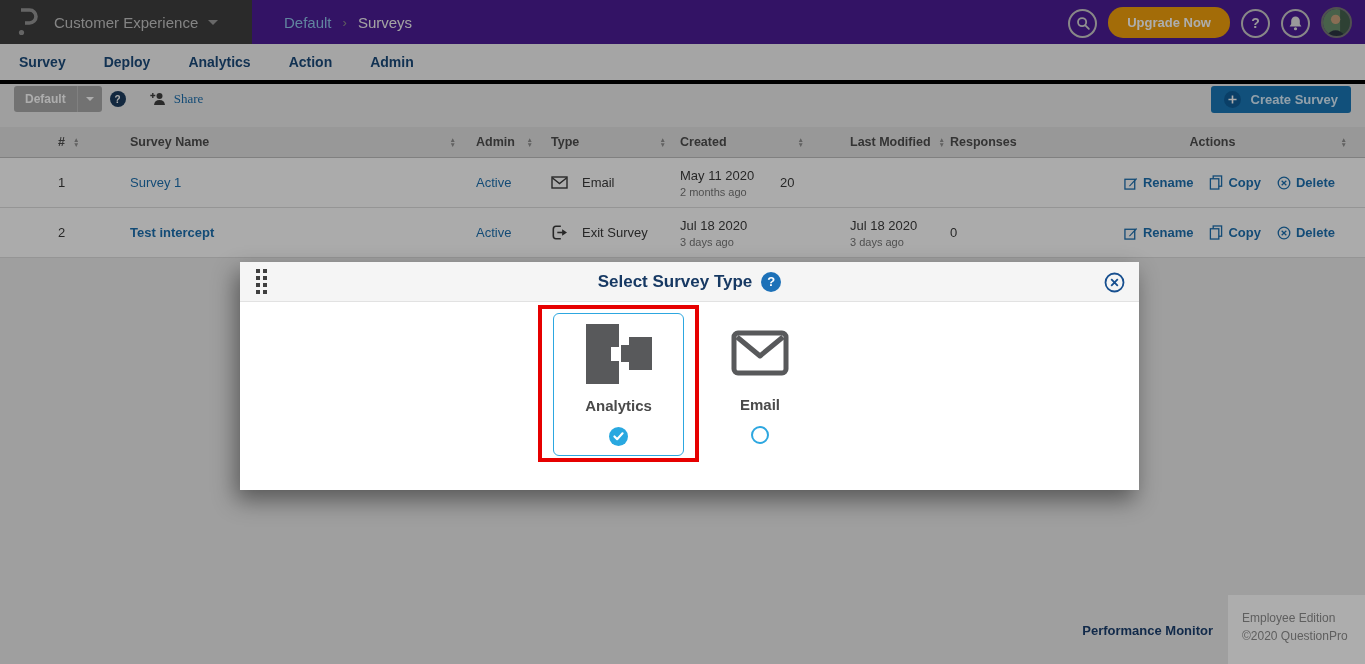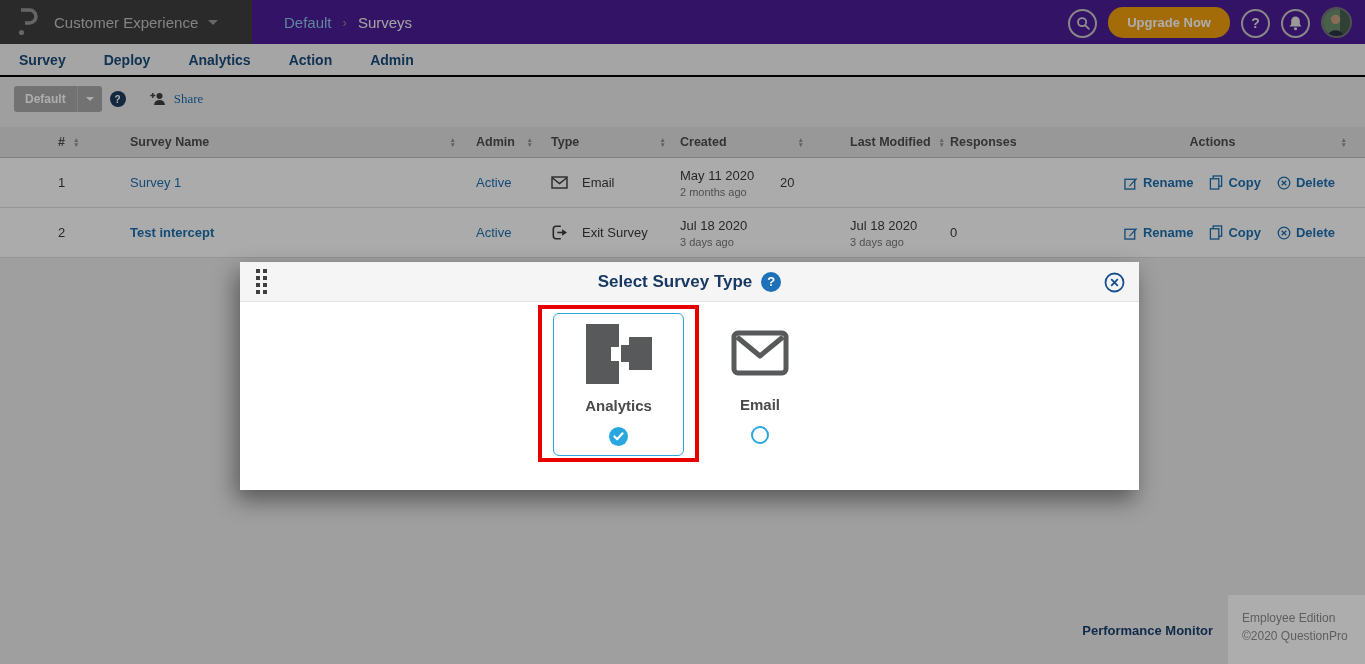--- a/index.html
+++ b/index.html
@@ -16,21 +16,21 @@
   .crumb-folder { color:#8fc3ea; }
   .crumb-sep { color:#8a8a8a; font-size:13px; }
   .crumb-page { color:#f0f0f0; }
   .topbar-right { margin-left:auto; display:flex; align-items:flex-end; gap:11px; padding-right:13px; }
   .icon-circle { width:29px; height:29px; border-radius:50%; border:2px solid #c9c9c9; display:flex; align-items:center; justify-content:center; color:#e2e2e2; font-weight:bold; font-size:14px; }
   .qmark::before { content:"?"; }
   .upgrade-btn { background:#f0a00c; color:#fff; font-weight:bold; font-size:13px; border:none; border-radius:15px; padding:8px 19px; }
   .avatar { width:31px; height:31px; border-radius:50%; overflow:hidden; border:2px solid #777; }
 
   
-  .mainnav { position:absolute; top:44px; left:0; right:0; height:33px; background:#f4f4f4; border-bottom:2px solid #000000; display:flex; align-items:center; gap:38px; padding-left:19px; }
+  .mainnav { position:absolute; top:44px; left:0; right:0; height:40px; background:#f4f4f4; border-bottom:4px solid #000000; display:flex; align-items:center; gap:38px; padding-left:19px; }
   .nav-item { color:#1b4a7a; font-weight:bold; font-size:14px; cursor:pointer; }
 
   
   .toolbar { position:absolute; top:84px; left:14px; right:14px; height:30px; display:flex; align-items:center; }
   .default-btn { display:flex; background:#a9a9a9; border-radius:3px; color:#fff; font-weight:bold; font-size:12px; overflow:hidden; cursor:pointer; }
   .default-main { padding:6px 11px; }
   .default-caret { padding:0 8px; border-left:1px solid #bdbdbd; display:flex; align-items:center; }
   .default-caret b { width:0; height:0; border:4px solid transparent; border-top-color:#fff; margin-top:4px; }
   .help-dot { width:16px; height:16px; border-radius:50%; background:#1c3c5e; color:#fff; font-size:10px; display:flex; align-items:center; justify-content:center; margin-left:8px; font-weight:bold; }
   .share { display:flex; align-items:center; gap:7px; margin-left:24px; cursor:pointer;font-family:Liberation Serif, serif; }
@@ -146,20 +146,28 @@
   </div>
   <span class="help-dot">?</span>
   <div class="share">
     <svg width="17" height="14" viewBox="0 0 17 14">
         <circle cx="9.5" cy="4" r="3" fill="#3f3f3f"></circle>
         <path d="M4 13 q0.5 -5 5.5 -5 q5 0 5.5 5 z" fill="#3f3f3f"></path>
         <path d="M2.8 1 v5 M0.3 3.5 h5" stroke="#3f3f3f" stroke-width="1.4"></path>
       </svg>
     <span class="share-label">Share</span>
   </div>
+  <button class="create-btn">
+    <span class="create-plus">
+      <svg width="9" height="9" viewBox="0 0 10 10">
+          <path d="M5 0.5 v9 M0.5 5 h9" stroke="#fff" stroke-width="1.8"></path>
+        </svg>
+    </span>
+    <span class="create-label">Create Survey</span>
+  </button>
 </div>
 
 <section class="table">
   <div class="thead">
     <span class="c-num hcell">
         <span>#</span>
         <span class="sort"></span>
       </span>
     <span class="c-name hcell">
         <span>Survey Name</span>

